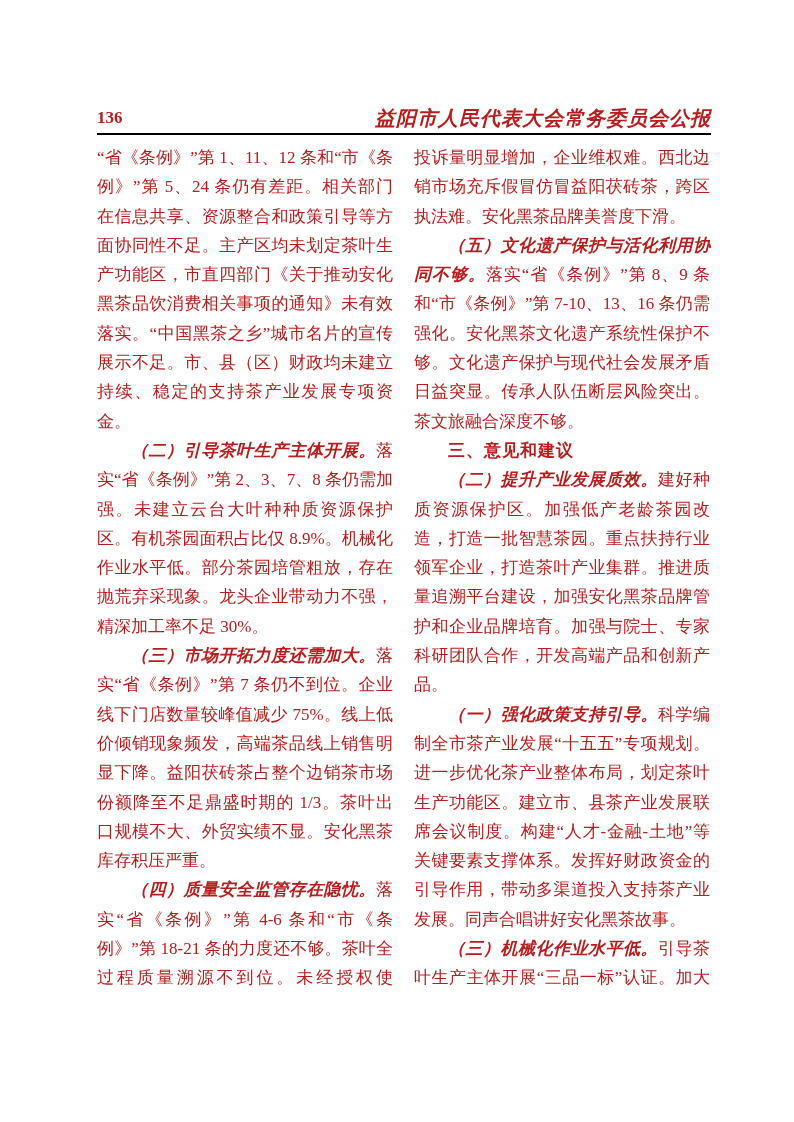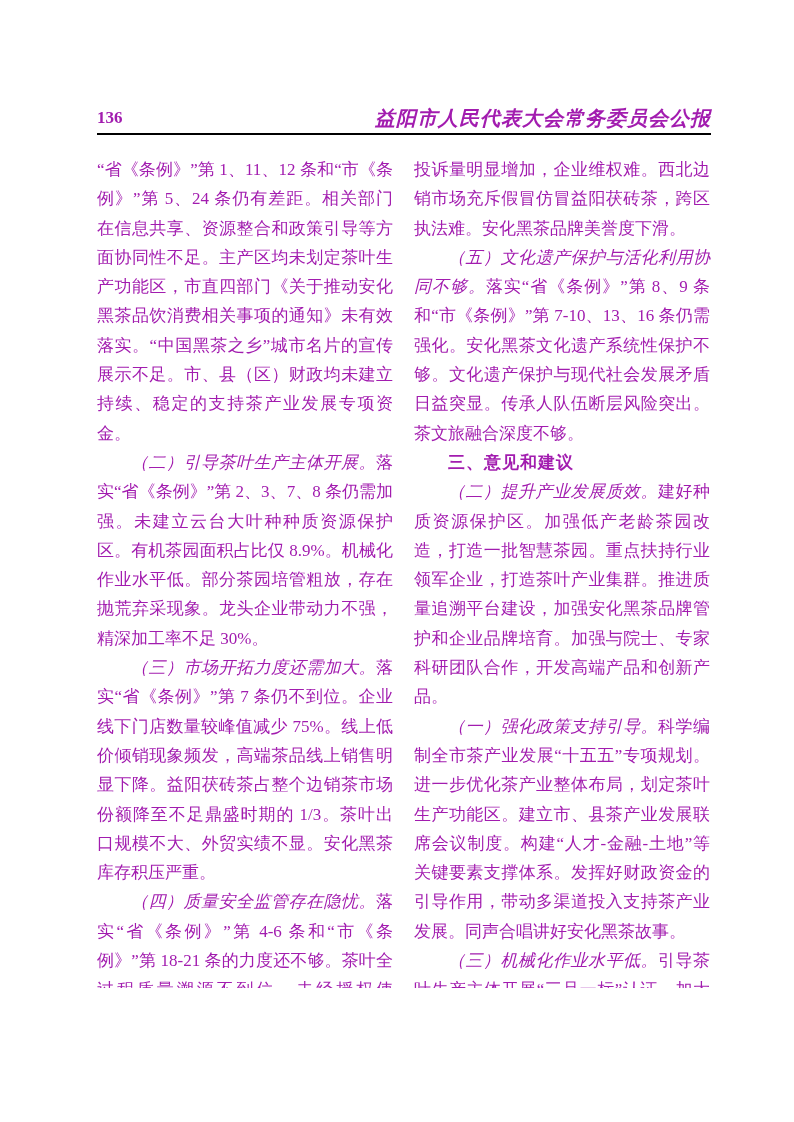--- a/index.html
+++ b/index.html
@@ -5,21 +5,21 @@
   html, body {
     margin: 0;
     padding: 0;
     background: #ffffff;
   }
   .page {
     position: relative;
     width: 794px;
     height: 988px;
     background: #ffffff;
-    color: #a21caf;
+    color: #b91c1c;
     font-family: "Liberation Serif", "DejaVu Serif", serif;
     overflow: hidden;
   }
   .content {
     position: absolute;
     left: 97px;
     top: 108px;
     width: 614px;
   }
   .header-row {
@@ -37,37 +37,37 @@
   .publication-title {
     font-size: 20px;
     font-weight: bold;
     font-style: italic;
     line-height: 20px;
     letter-spacing: 1px;
   }
   .columns {
     display: flex;
     gap: 21px;
-    margin-top: 20px;
+    margin-top: 8px;
   }
   .col {
     width: 296px;
     font-size: 17px;
     line-height: 29.3px;
     text-align: justify;
     text-justify: inter-ideograph;
   }
   .col p {
     margin: 0;
   }
   .para-indent {
     text-indent: 34px;
   }
   .lead {
-    font-weight: normal;
+    font-weight: bold;
     font-style: italic;
   }
   .section-heading {
     font-family: "Liberation Sans", "DejaVu Sans", sans-serif;
     font-weight: bold;
     text-indent: 34px;
     letter-spacing: 1px;
   }
 </style>
 </head>

